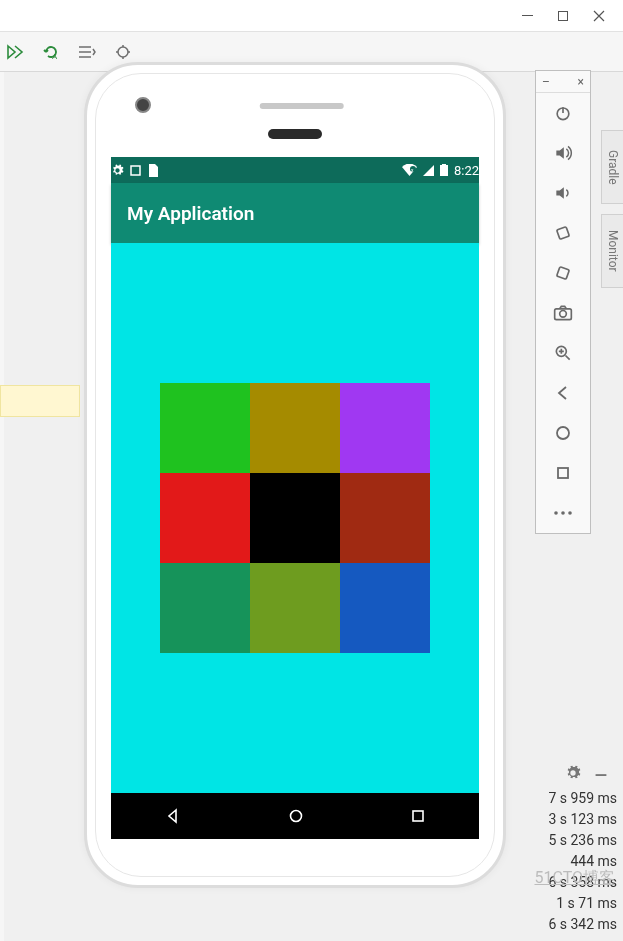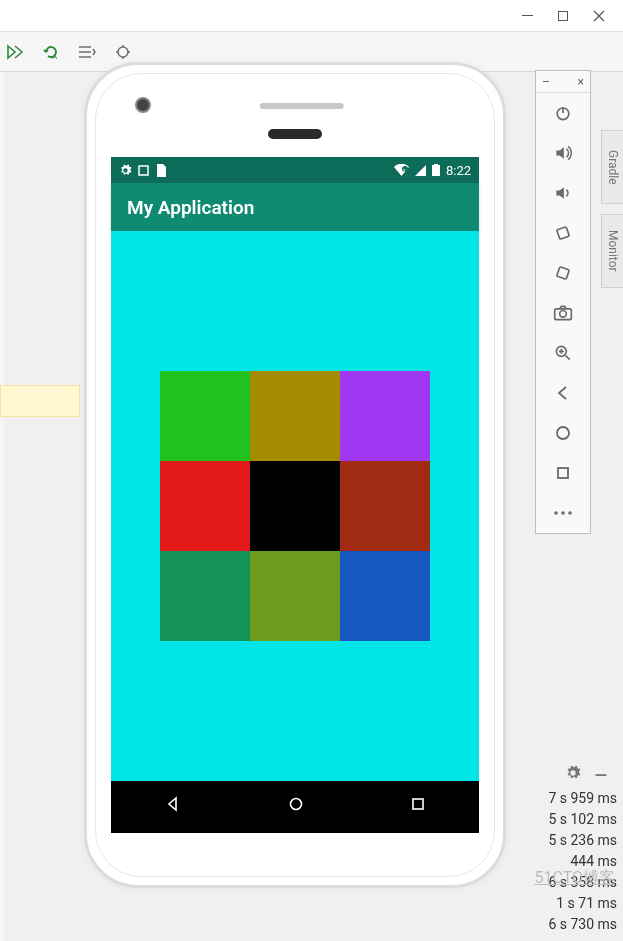--- a/index.html
+++ b/index.html
@@ -76,28 +76,28 @@
     width:54px; height:10px; border-radius:5px; background:#2a2a2a;
   }
   .screen {
     position:absolute; top:92px; left:24px; right:24px; bottom:52px;
     background:#000;
   }
 
   
   .status-bar {
     height:26px; background:#0d6b5a; display:flex; align-items:center;
-    justify-content:space-between; padding:0 8px; color:#fff; font-size:13px;
+    justify-content:space-between; padding:0 0; color:#fff; font-size:13px;
   }
   .status-left, .status-right { display:flex; align-items:center; gap:6px; }
   .s-icon { display:inline-flex; }
 
   
   .app-bar {
-    height:48px; background:#0f8a73; color:#fff; display:flex; align-items:center;
+    height:60px; background:#0f8a73; color:#fff; display:flex; align-items:center;
     padding-left:16px; font-size:19px; font-weight:600;
     box-shadow: 0 2px 3px rgba(0,0,0,.2);
   }
 
   
   .app-body {
     height: calc(100% - 26px - 54px - 46px);
     background:#00e5e5;
     display:flex; align-items:center; justify-content:center;
   }
@@ -354,21 +354,21 @@
 <div class="log-area">
   <div class="gear">
     <span>
       <svg width="16" height="16" viewBox="0 0 24 24" fill="#777">
           <path d="M12 8a4 4 0 1 0 0 8 4 4 0 0 0 0-8zm9 4l2 1-1 3-2-1a8 8 0 0 1-2 2l1 2-3 1-1-2a8 8 0 0 1-3 0l-1 2-3-1 1-2a8 8 0 0 1-2-2l-2 1-1-3 2-1a8 8 0 0 1 0-3l-2-1 1-3 2 1a8 8 0 0 1 2-2l-1-2 3-1 1 2a8 8 0 0 1 3 0l1-2 3 1-1 2a8 8 0 0 1 2 2l2-1 1 3-2 1a8 8 0 0 1 0 3z"></path>
         </svg>
     </span>
     <span style="font-weight:bold;color:#777;">—</span>
   </div>
   <div>7 s 959 ms</div>
-  <div>5 s 102 ms</div>
+  <div>3 s 123 ms</div>
   <div>5 s 236 ms</div>
   <div>444 ms</div>
   <div>6 s 358 ms</div>
   <div>1 s 71 ms</div>
-  <div>6 s 730 ms</div>
+  <div>6 s 342 ms</div>
 </div>
 
 <div class="watermark">51CTO博客</div>
 
 </body></html>

